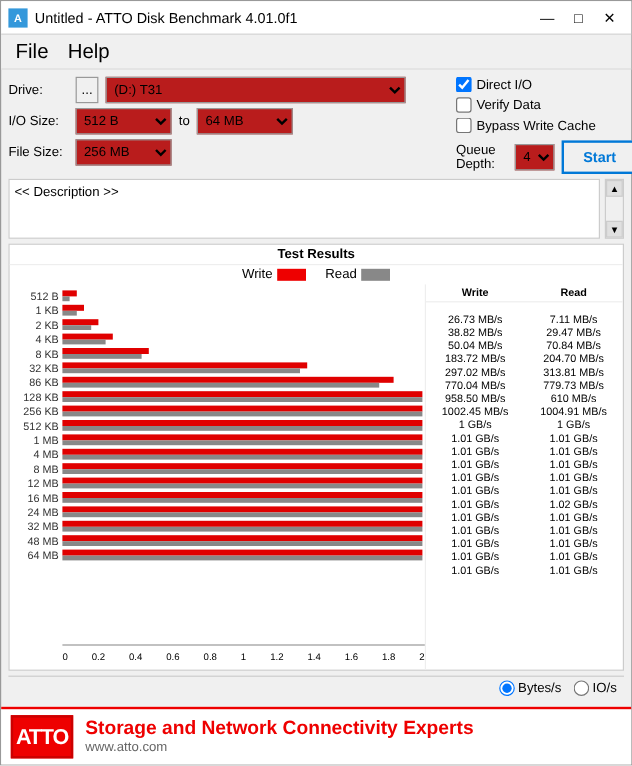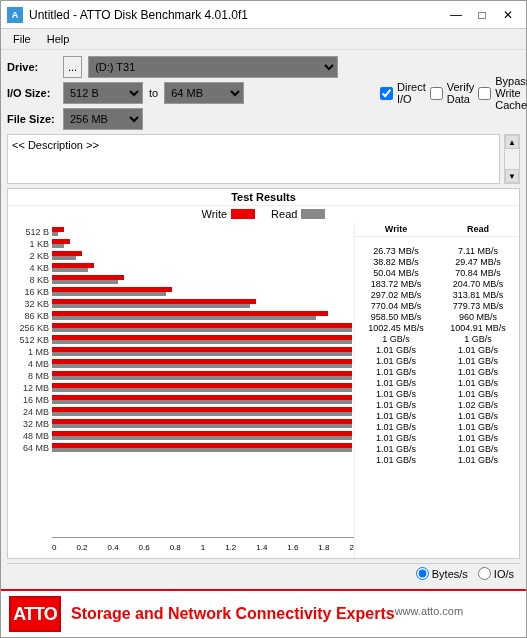--- a/index.html
+++ b/index.html
@@ -67,60 +67,59 @@
     .menu-bar {
       display: flex;
       gap: 0;
       padding: 2px 4px;
       background: #f0f0f0;
       border-bottom: 1px solid #ddd;
     }
     .menu-item {
       padding: 2px 8px;
       cursor: pointer;
-      font-size: 11px;
+      font-size: 17px;
     }
     .content {
       flex: 1;
       display: flex;
       flex-direction: column;
       padding: 6px;
       gap: 4px;
     }
     .top-controls {
       display: flex;
       gap: 8px;
     }
     .left-controls {
       display: flex;
       flex-direction: column;
       gap: 4px;
       flex: 1;
     }
     .right-controls {
       display: flex;
-      flex-direction: row;
+      flex-direction: column;
       gap: 4px;
       width: 140px;
     }
     .control-row {
       display: flex;
       align-items: center;
       gap: 6px;
     }
     .control-label {
       font-size: 11px;
       min-width: 50px;
-      font-weight: bold;
     }
     select, .select-box {
       font-size: 11px;
       height: 22px;
       border: 1px solid #999;
-      background: #737373;
+      background: #b91c1c;
       padding: 1px 2px;
       cursor: pointer;
     }
     .drive-select {
       width: 250px;
     }
     .io-size-select {
       width: 80px;
     }
     .to-label { font-size: 11px; }
@@ -356,22 +355,21 @@
       letter-spacing: -1px;
       width: 52px;
       height: 36px;
       display: flex;
       align-items: center;
       justify-content: center;
       border: 2px solid #c00;
     }
     .atto-text {
       display: flex;
-      flex-direction: row;
-      text-align: right;
+      flex-direction: column;
     }
     .atto-tagline {
       font-size: 16px;
       font-weight: bold;
       color: #e00;
     }
     .atto-url {
       font-size: 11px;
       color: #666;
     }
@@ -516,38 +514,38 @@
                 </div>
               </div>
               <div class="bar-row">
                 <div class="bar-label">8 KB</div>
                 <div class="bar-track">
                   <div style="position: absolute; top: 0px; left: 0px; width: 24%; height: 55%; background: rgb(224, 0, 0);"></div>
                   <div style="position: absolute; bottom: 0px; left: 0px; width: 22%; height: 45%; background: rgb(136, 136, 136);"></div>
                 </div>
               </div>
               <div class="bar-row">
-                <div class="bar-label">16 KB</div>
-                <div class="bar-track">
-                  <div style="position: absolute; top: 0px; left: 0px; width: 40%; height: 55%; background: rgb(224, 0, 0);"></div>
-                  <div style="position: absolute; bottom: 0px; left: 0px; width: 38%; height: 45%; background: rgb(136, 136, 136);"></div>
-                </div>
-              </div>
-              <div class="bar-row">
                 <div class="bar-label">32 KB</div>
                 <div class="bar-track">
                   <div style="position: absolute; top: 0px; left: 0px; width: 68%; height: 55%; background: rgb(224, 0, 0);"></div>
                   <div style="position: absolute; bottom: 0px; left: 0px; width: 66%; height: 45%; background: rgb(136, 136, 136);"></div>
                 </div>
               </div>
               <div class="bar-row">
                 <div class="bar-label">86 KB</div>
                 <div class="bar-track">
                   <div style="position: absolute; top: 0px; left: 0px; width: 92%; height: 55%; background: rgb(224, 0, 0);"></div>
                   <div style="position: absolute; bottom: 0px; left: 0px; width: 88%; height: 45%; background: rgb(136, 136, 136);"></div>
+                </div>
+              </div>
+              <div class="bar-row">
+                <div class="bar-label">128 KB</div>
+                <div class="bar-track">
+                  <div style="position: absolute; top: 0px; left: 0px; width: 100%; height: 55%; background: rgb(224, 0, 0);"></div>
+                  <div style="position: absolute; bottom: 0px; left: 0px; width: 100%; height: 45%; background: rgb(136, 136, 136);"></div>
                 </div>
               </div>
               <div class="bar-row">
                 <div class="bar-label">256 KB</div>
                 <div class="bar-track">
                   <div style="position: absolute; top: 0px; left: 0px; width: 100%; height: 55%; background: rgb(224, 0, 0);"></div>
                   <div style="position: absolute; bottom: 0px; left: 0px; width: 100%; height: 45%; background: rgb(136, 136, 136);"></div>
                 </div>
               </div>
               <div class="bar-row">
@@ -662,21 +660,21 @@
               <div class="data-row">
                 <div class="data-val">297.02 MB/s</div>
                 <div class="data-val">313.81 MB/s</div>
               </div>
               <div class="data-row">
                 <div class="data-val">770.04 MB/s</div>
                 <div class="data-val">779.73 MB/s</div>
               </div>
               <div class="data-row">
                 <div class="data-val">958.50 MB/s</div>
-                <div class="data-val">960 MB/s</div>
+                <div class="data-val">610 MB/s</div>
               </div>
               <div class="data-row">
                 <div class="data-val">1002.45 MB/s</div>
                 <div class="data-val">1004.91 MB/s</div>
               </div>
               <div class="data-row">
                 <div class="data-val">1 GB/s</div>
                 <div class="data-val">1 GB/s</div>
               </div>
               <div class="data-row">

